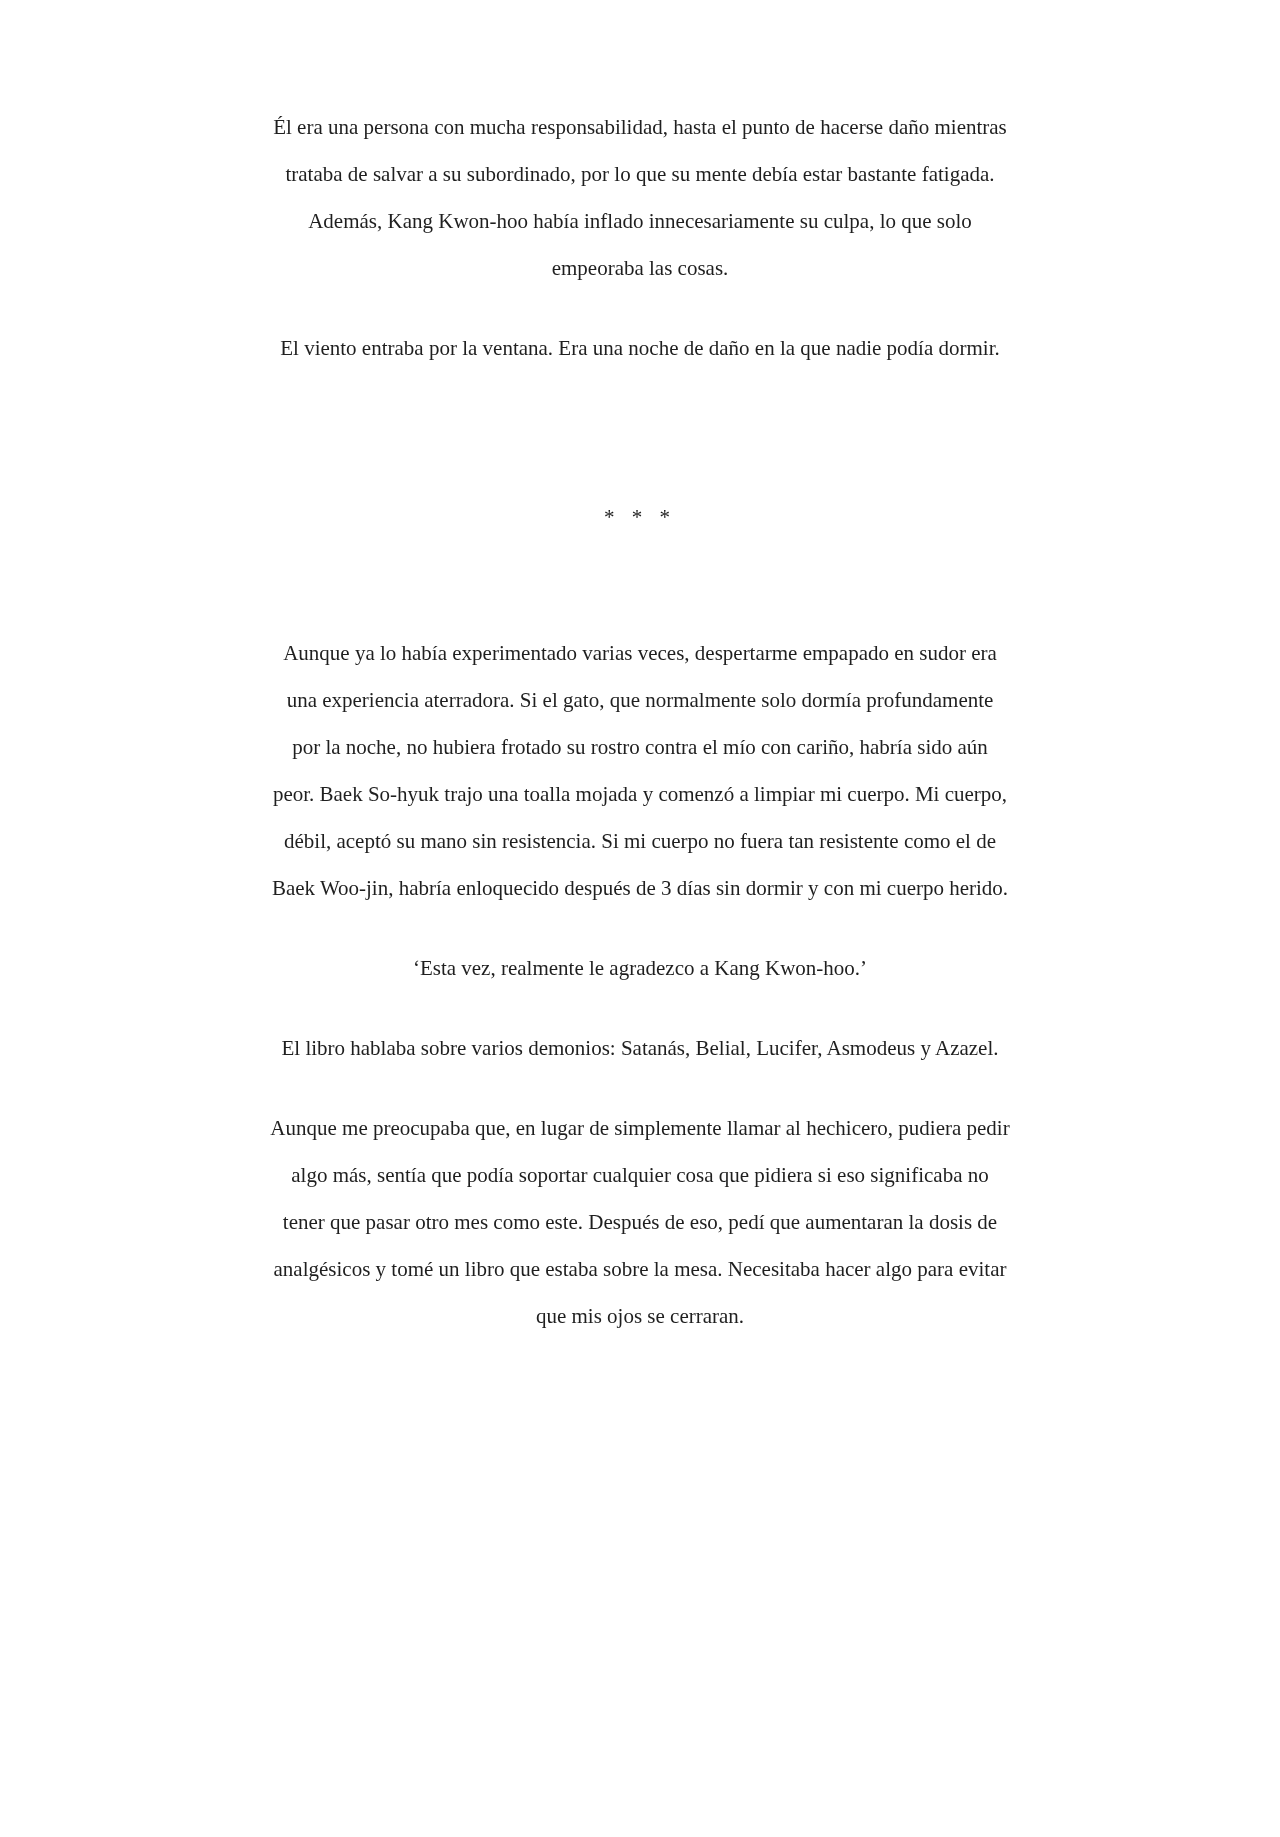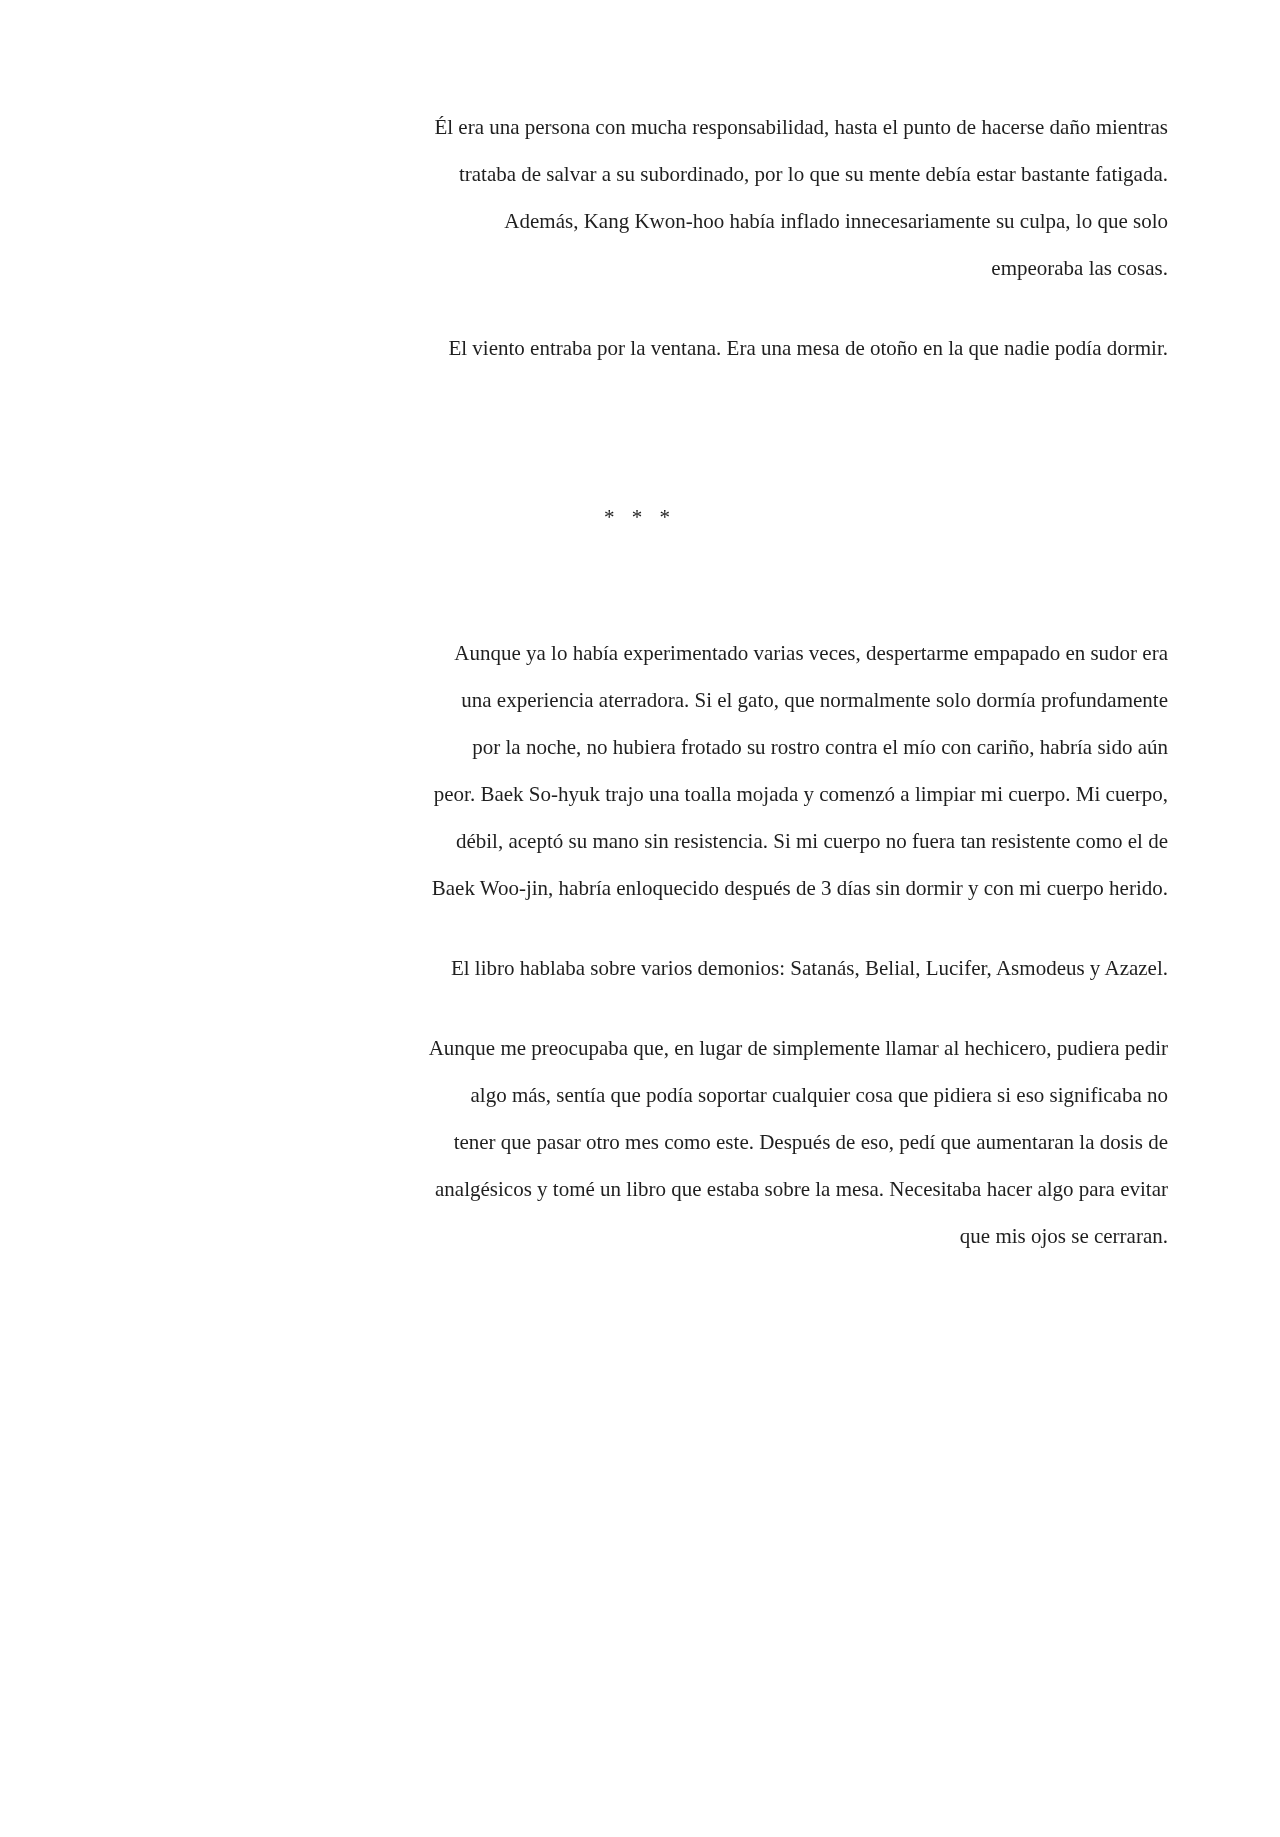--- a/index.html
+++ b/index.html
@@ -21,45 +21,46 @@
     display: flex;
     flex-direction: column;
     font-family: "Liberation Serif", "DejaVu Serif", serif;
     font-size: 21px;
     line-height: 47px;
     color: #1f1f1f;
   }
   .para {
     margin: 0 0 33px 0;
     white-space: pre-line;
-    text-align: right;
+    text-align: center;
   }
   .scene-divider {
     margin: 89px 0 89px 0;
     text-align: center;
     white-space: pre;
     letter-spacing: 6px;
     color: #1f1f1f;
   }
 </style>
 </head>
 <body>
 
 <div class="page">
   <p class="para">Él era una persona con mucha responsabilidad, hasta el punto de hacerse daño mientras
 trataba de salvar a su subordinado, por lo que su mente debía estar bastante fatigada.
 Además, Kang Kwon-hoo había inflado innecesariamente su culpa, lo que solo
 empeoraba las cosas.</p>
-  <p class="para">El viento entraba por la ventana. Era una mesa de otoño en la que nadie podía dormir.</p>
+  <p class="para">El viento entraba por la ventana. Era una noche de daño en la que nadie podía dormir.</p>
   <div class="scene-divider">* * *</div>
   <p class="para">Aunque ya lo había experimentado varias veces, despertarme empapado en sudor era
 una experiencia aterradora. Si el gato, que normalmente solo dormía profundamente
 por la noche, no hubiera frotado su rostro contra el mío con cariño, habría sido aún
 peor. Baek So-hyuk trajo una toalla mojada y comenzó a limpiar mi cuerpo. Mi cuerpo,
 débil, aceptó su mano sin resistencia. Si mi cuerpo no fuera tan resistente como el de
 Baek Woo-jin, habría enloquecido después de 3 días sin dormir y con mi cuerpo herido.</p>
+  <p class="para">‘Esta vez, realmente le agradezco a Kang Kwon-hoo.’</p>
   <p class="para">El libro hablaba sobre varios demonios: Satanás, Belial, Lucifer, Asmodeus y Azazel.</p>
   <p class="para">Aunque me preocupaba que, en lugar de simplemente llamar al hechicero, pudiera pedir
 algo más, sentía que podía soportar cualquier cosa que pidiera si eso significaba no
 tener que pasar otro mes como este. Después de eso, pedí que aumentaran la dosis de
 analgésicos y tomé un libro que estaba sobre la mesa. Necesitaba hacer algo para evitar
 que mis ojos se cerraran.</p>
 </div>
 
 </body></html>

